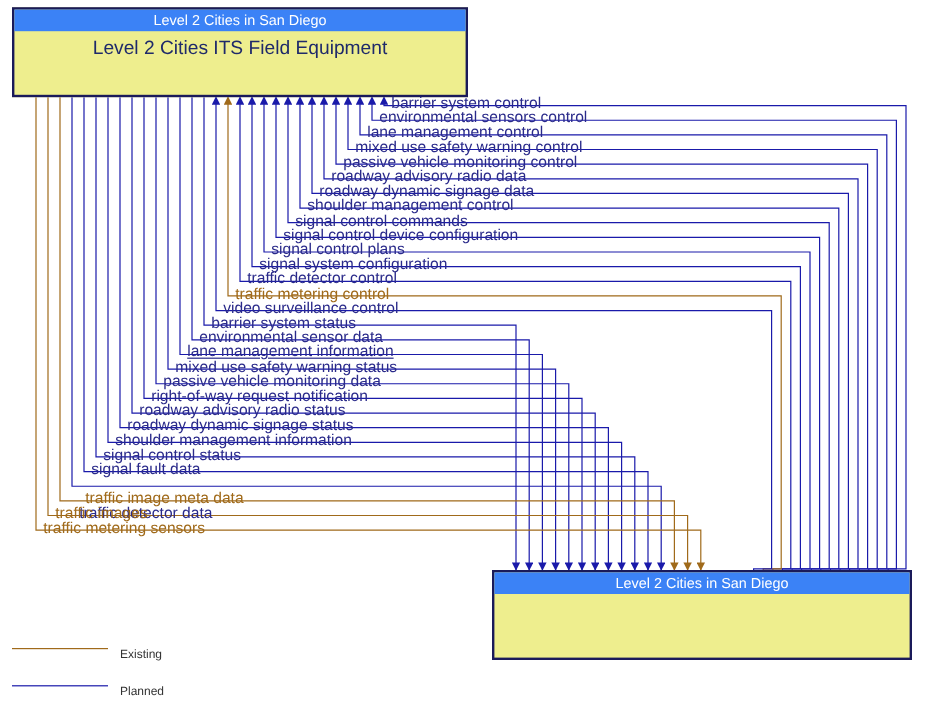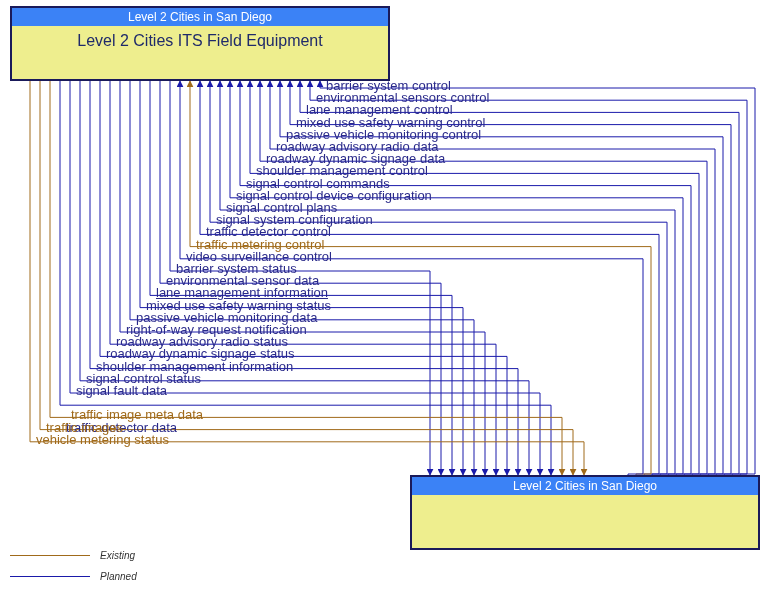--- a/index.html
+++ b/index.html
@@ -6,21 +6,21 @@
   .canvas{position:relative;width:771px;height:590px;overflow:hidden;}
   svg{position:absolute;inset:0;}
   .box{position:absolute;border:2px solid #1a1a5a;background:#eeee8e;box-sizing:border-box;}
   .box .hdr{background:#3b82f6;color:#fff;text-align:center;font-size:12px;padding:2px 4px;}
   .box .body{color:#1f2a6a;text-align:center;font-size:16px;padding:6px 6px;}
   #boxA{left:10px;top:6px;width:380px;height:75px;}
   #boxB{left:410px;top:475px;width:350px;height:75px;}
   .flow-label{position:absolute;font-size:13px;color:#2a2a8a;white-space:nowrap;}
   .flow-label.existing{color:#a06a1a;}
   .legend{position:absolute;left:10px;bottom:8px;font-size:10px;color:#333;}
-  .legend .row{display:flex;align-items:center;margin-top:10px;font-style:italic;}
+  .legend .row{display:flex;align-items:flex-start;margin-top:20px;}
   .legend .swatch{width:80px;height:0;border-top:1px solid;margin-right:10px;}
   .legend .swatch.existing{border-color:#a06a1a;}
   .legend .swatch.planned{border-color:#1a1aaa;}
 </style>
 </head>
 <body>
 
 <div class="canvas">
 
   <svg id="flows-svg" width="771" height="590">
@@ -98,21 +98,21 @@
       <span class="flow-label" style="left: 136px; top: 309.8px;">passive vehicle monitoring data</span>
       <span class="flow-label" style="left: 126px; top: 322px;">right-of-way request notification</span>
       <span class="flow-label" style="left: 116px; top: 334.2px;">roadway advisory radio status</span>
       <span class="flow-label" style="left: 106px; top: 346.4px;">roadway dynamic signage status</span>
       <span class="flow-label" style="left: 96px; top: 358.6px;">shoulder management information</span>
       <span class="flow-label" style="left: 86px; top: 370.8px;">signal control status</span>
       <span class="flow-label" style="left: 76px; top: 383px;">signal fault data</span>
       <span class="flow-label" style="left: 66px; top: 380px; margin-top: 40px;">traffic detector data</span>
       <span class="flow-label existing" style="left: 56px; top: 407.4px; padding-left: 15px;">traffic image meta data</span>
       <span class="flow-label existing" style="left: 46px; top: 419.6px;">traffic images</span>
-      <span class="flow-label existing" style="left: 36px; top: 431.8px;">vehicle metering status</span>
+      <span class="flow-label existing" style="left: 36px; top: 431.8px;">traffic metering sensors</span>
     </div>
 
   <div class="legend">
     <div class="row">
       <span class="swatch existing"></span>
       <span>Existing</span>
     </div>
     <div class="row">
       <span class="swatch planned"></span>
       <span>Planned</span>

